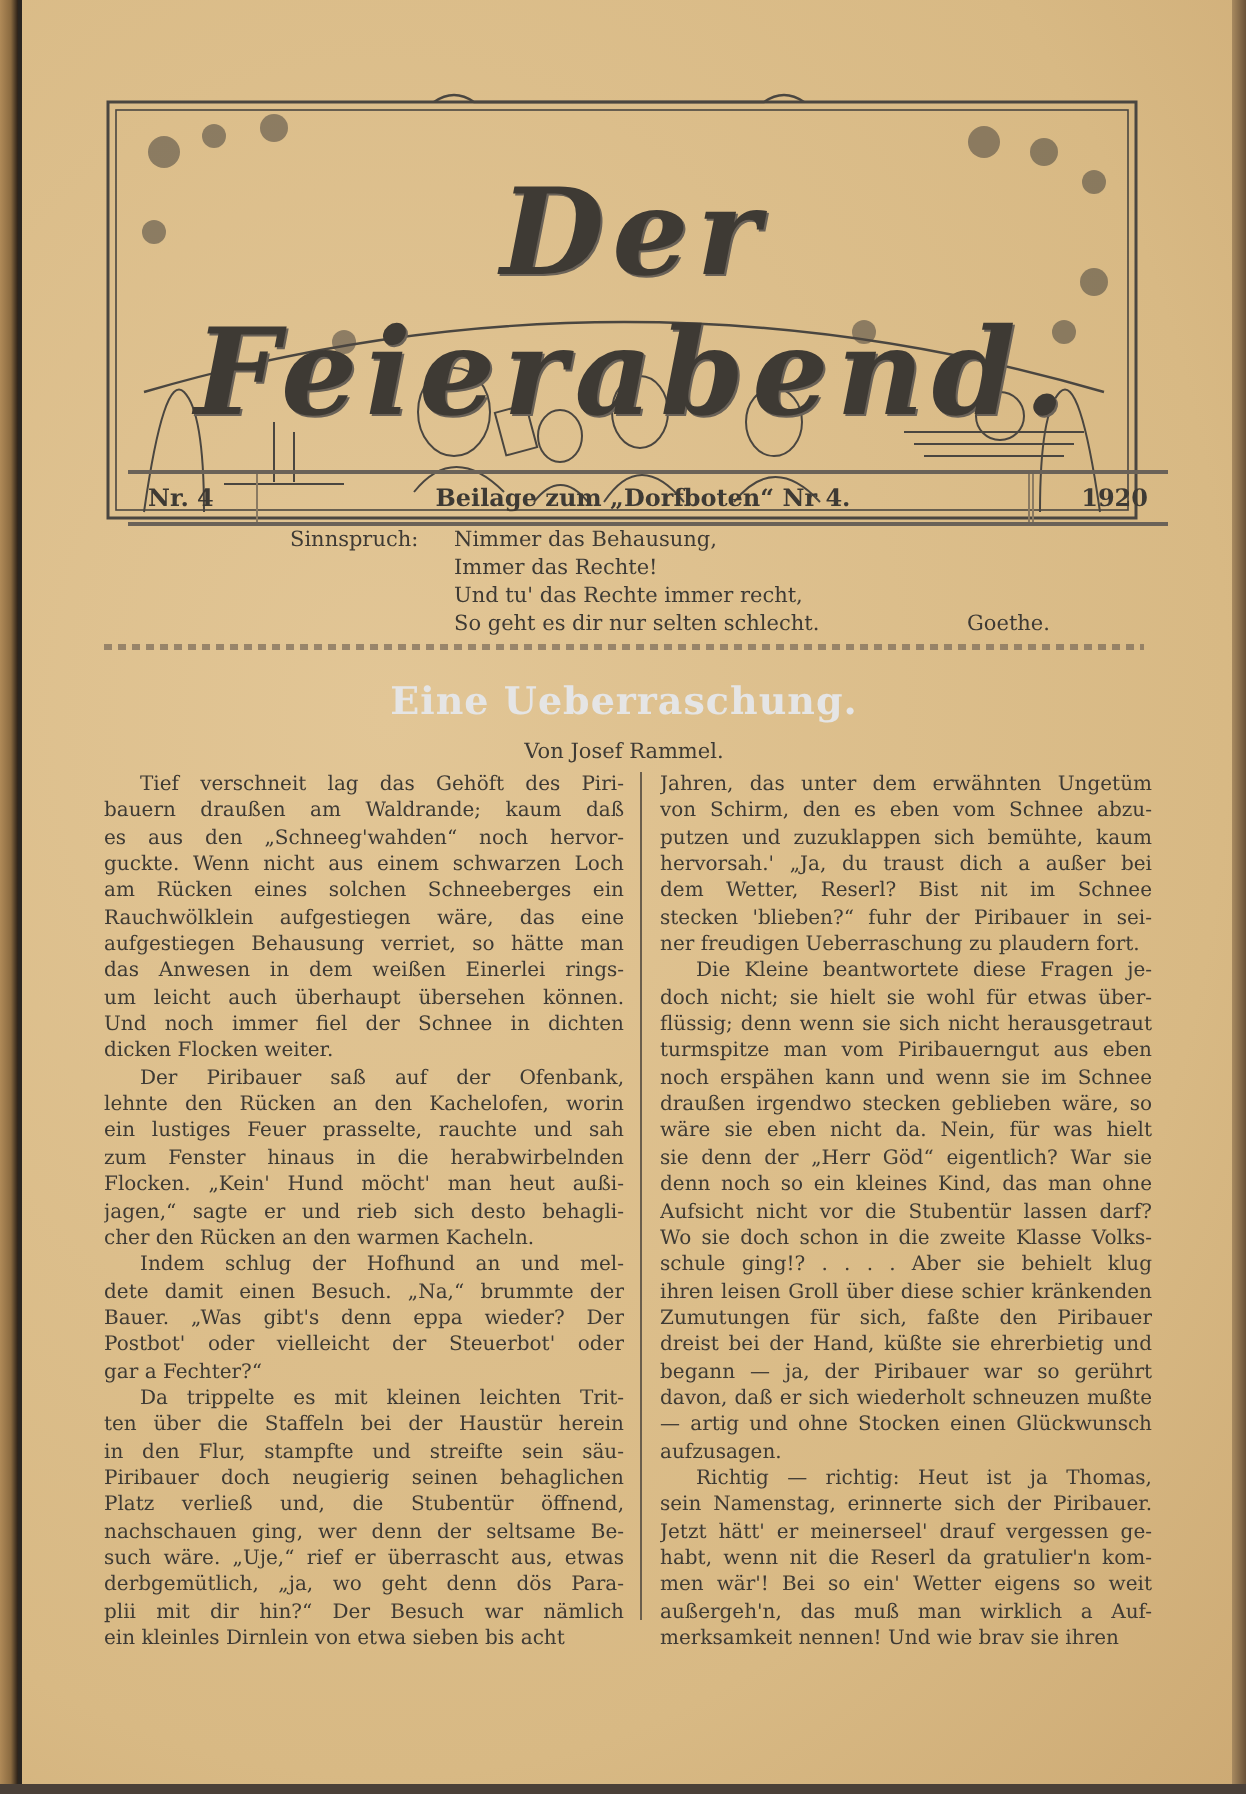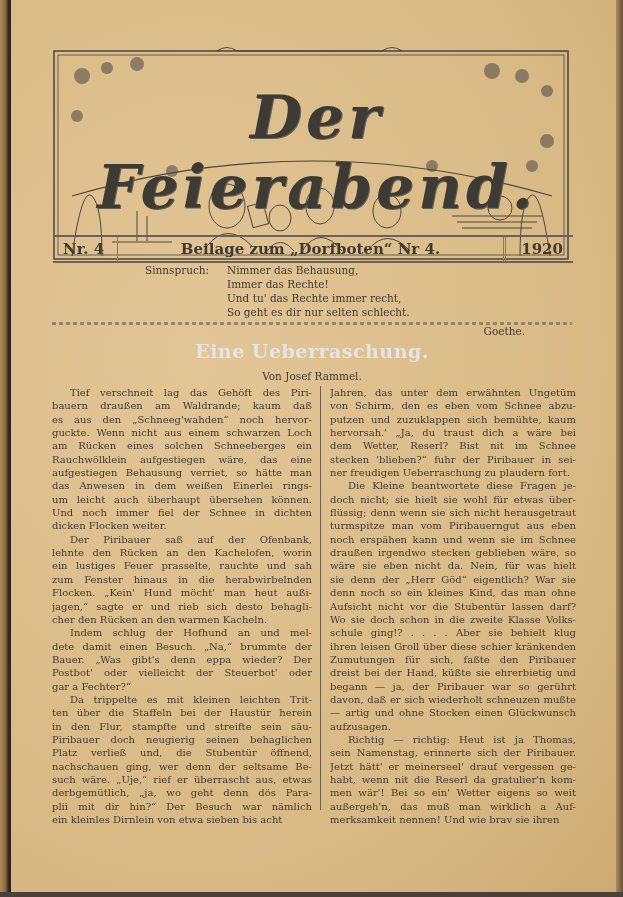--- a/index.html
+++ b/index.html
@@ -32,38 +32,38 @@
   }
   .masthead svg { position: absolute; left: 0; top: 0; }
   .title {
     position: absolute; left: 30px; top: 36px; width: 470px; text-align: center;
     font-family: "DejaVu Serif", serif; font-weight: bold; font-size: 60px;
     color: #3e3a34; letter-spacing: 4px; font-style: italic;
     text-shadow: 1px 1px 0 #6a6258;
   }
   
   .infobar {
-    position: absolute; left: 53px; top: 235px; width: 520px; height: 24px;
+    position: absolute; left: 64px; top: 235px; width: 520px; height: 24px;
     border-top: 2px solid #6a6258; border-bottom: 2px solid #6a6258;
     display: flex; align-items: center;
-    font-family: "DejaVu Serif", serif; font-weight: bold; font-size: 15px; color: #3e3a34;
+    font-family: "DejaVu Serif", serif; font-weight: bold; font-size: 12px; color: #3e3a34;
   }
   .infobar .cell { height: 100%; display: flex; align-items: center; }
   .infobar .nr { width: 65px; padding-left: 10px; border-right: 1px solid #8a7a62; box-sizing: border-box; }
   .infobar .mid { flex: 1; justify-content: center; }
   .infobar .year { width: 70px; justify-content: flex-end; padding-right: 10px; border-left: 3px double #8a7a62; box-sizing: border-box; }
 
   .motto {
     position: absolute; left: 145px; top: 263px; width: 400px;
     font-family: "DejaVu Serif", serif; font-size: 10.5px; color: #3e3a34; line-height: 14px;
   }
   .motto .label { position: absolute; left: 0; top: 0; }
   .motto .lines { position: absolute; left: 82px; top: 0; width: 318px; }
   .motto .line { display: block; white-space: nowrap; }
-  .motto .author { position: absolute; right: 20px; top: 42px; margin-top: 19px; }
+  .motto .author { position: absolute; right: 20px; top: 42px; }
 
   .divider-dots {
     position: absolute; left: 52px; top: 322px; width: 520px; height: 3px;
     background-image: repeating-linear-gradient(90deg, #7a6a58 0 4px, transparent 4px 7px);
     opacity: 0.7;
   }
   .headline {
     position: absolute; left: 52px; top: 340px; width: 520px; text-align: center;
     font-family: "DejaVu Serif", serif; font-weight: bold; font-size: 19px; color: #e5e5e5;
     letter-spacing: 0.5px;
@@ -190,21 +190,21 @@
     <span class="ln">such wäre. „Uje,“ rief er überrascht aus, etwas</span>
     <span class="ln">derbgemütlich, „ja, wo geht denn dös Para-</span>
     <span class="ln">plii mit dir hin?“ Der Besuch war nämlich</span>
     <span class="ln last">ein kleinles Dirnlein von etwa sieben bis acht</span>
   </div>
 <div class="col-rule"></div>
 <div class="col col-right" id="col-right">
     <span class="ln">Jahren, das unter dem erwähnten Ungetüm</span>
     <span class="ln">von Schirm, den es eben vom Schnee abzu-</span>
     <span class="ln">putzen und zuzuklappen sich bemühte, kaum</span>
-    <span class="ln">hervorsah.' „Ja, du traust dich a wäre bei</span>
+    <span class="ln">hervorsah.' „Ja, du traust dich a außer bei</span>
     <span class="ln">dem Wetter, Reserl? Bist nit im Schnee</span>
     <span class="ln">stecken 'blieben?“ fuhr der Piribauer in sei-</span>
     <span class="ln last">ner freudigen Ueberraschung zu plaudern fort.</span>
     <span class="ln indent">Die Kleine beantwortete diese Fragen je-</span>
     <span class="ln">doch nicht; sie hielt sie wohl für etwas über-</span>
     <span class="ln">flüssig; denn wenn sie sich nicht herausgetraut</span>
     <span class="ln">turmspitze man vom Piribauerngut aus eben</span>
     <span class="ln">noch erspähen kann und wenn sie im Schnee</span>
     <span class="ln">draußen irgendwo stecken geblieben wäre, so</span>
     <span class="ln">wäre sie eben nicht da. Nein, für was hielt</span>

